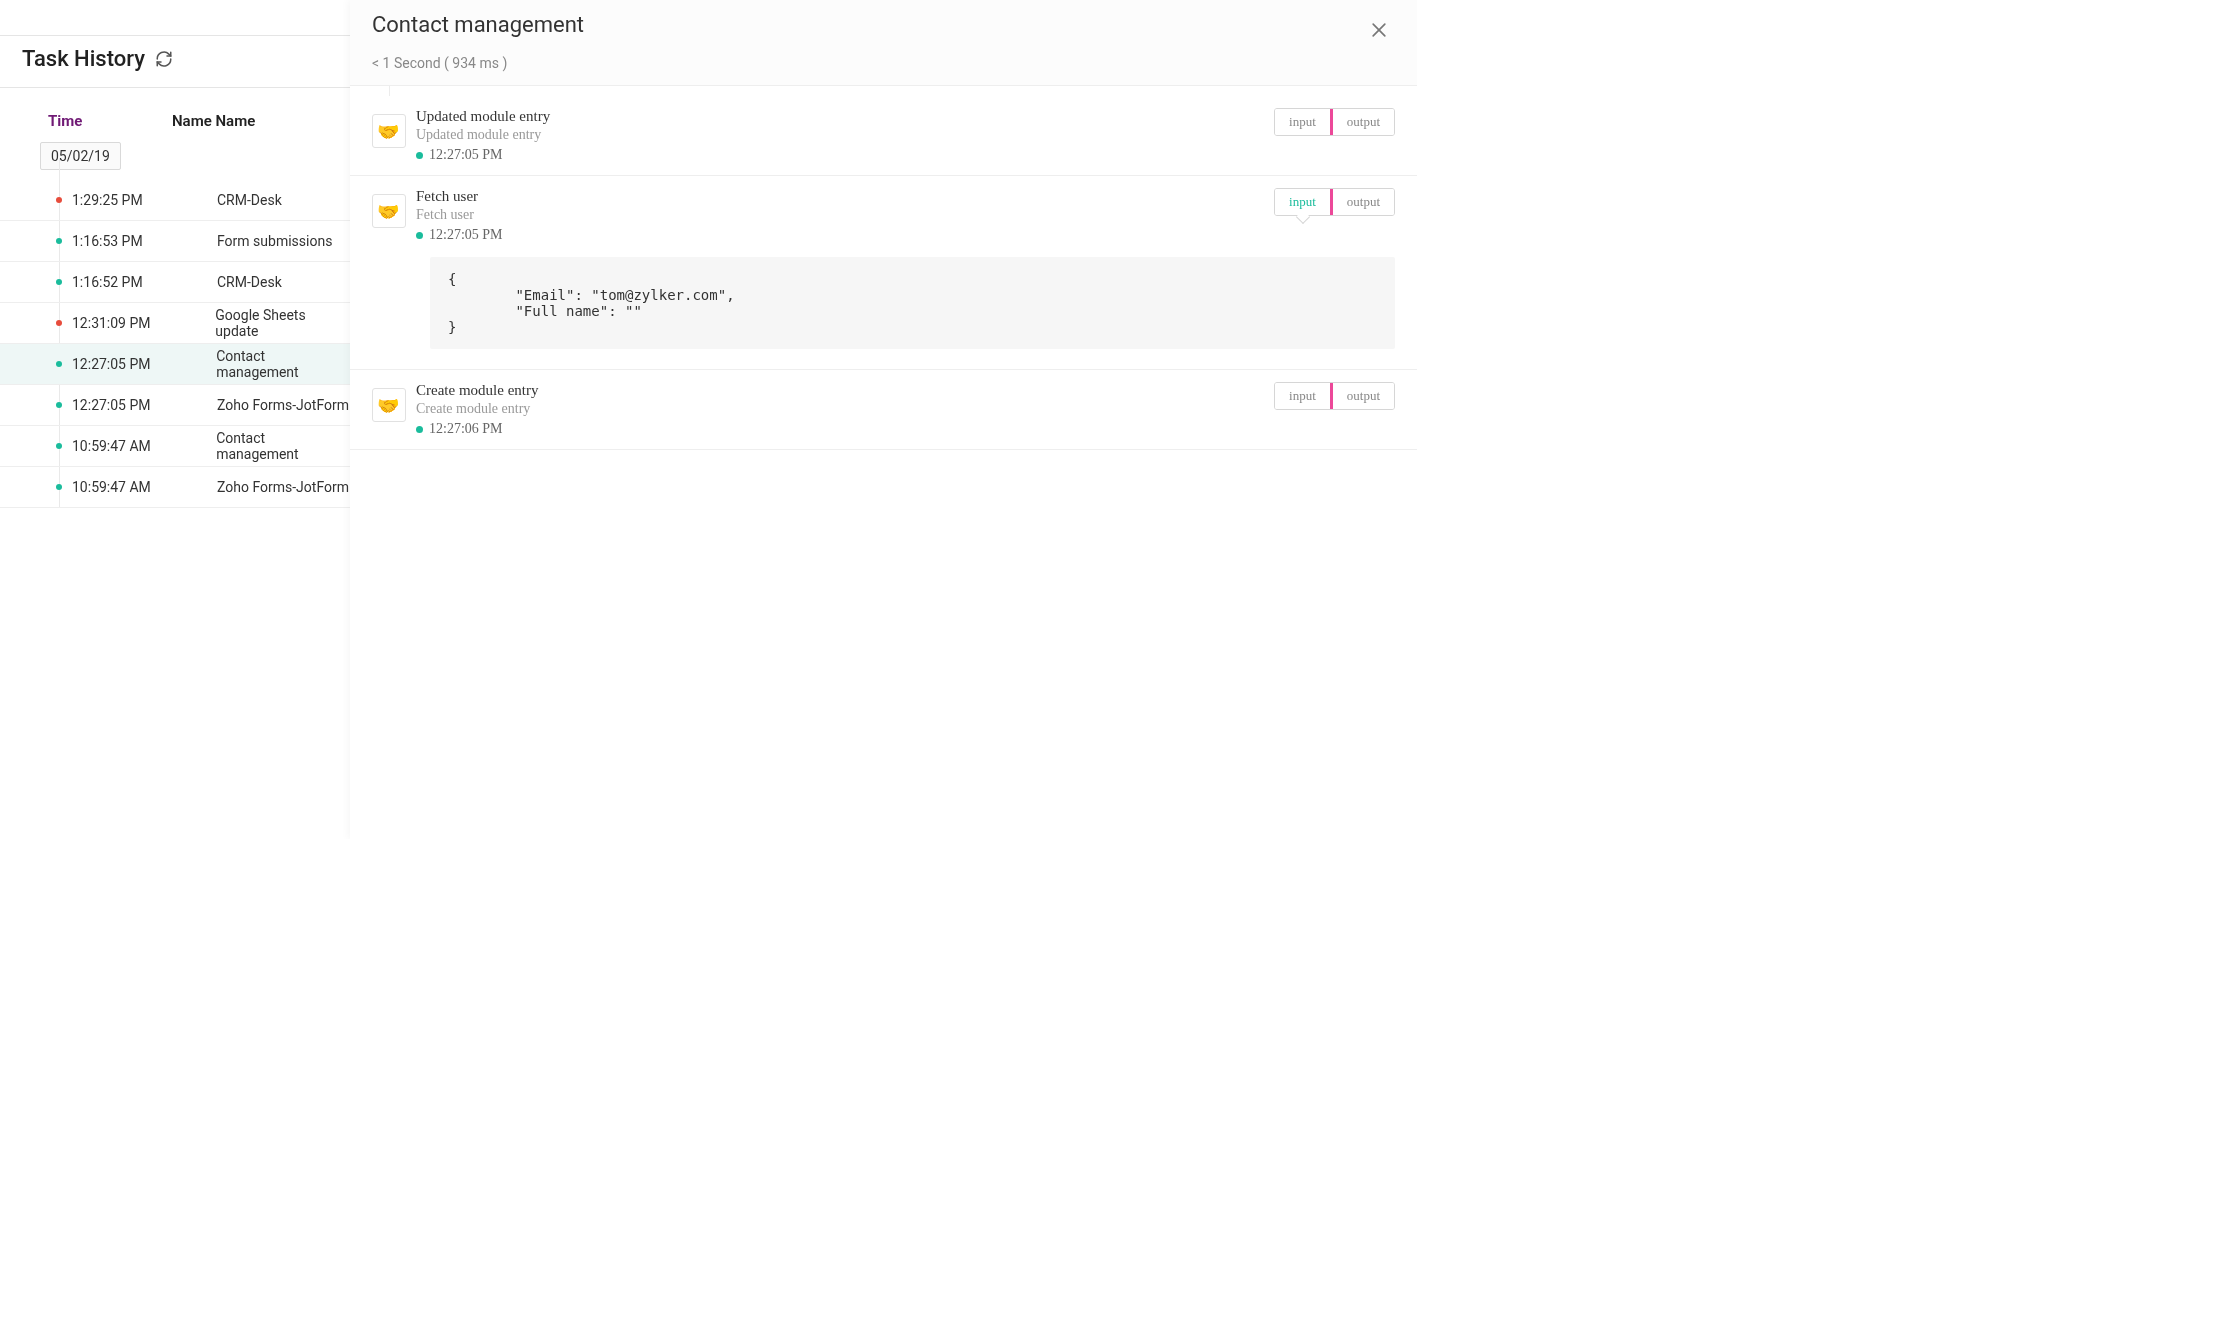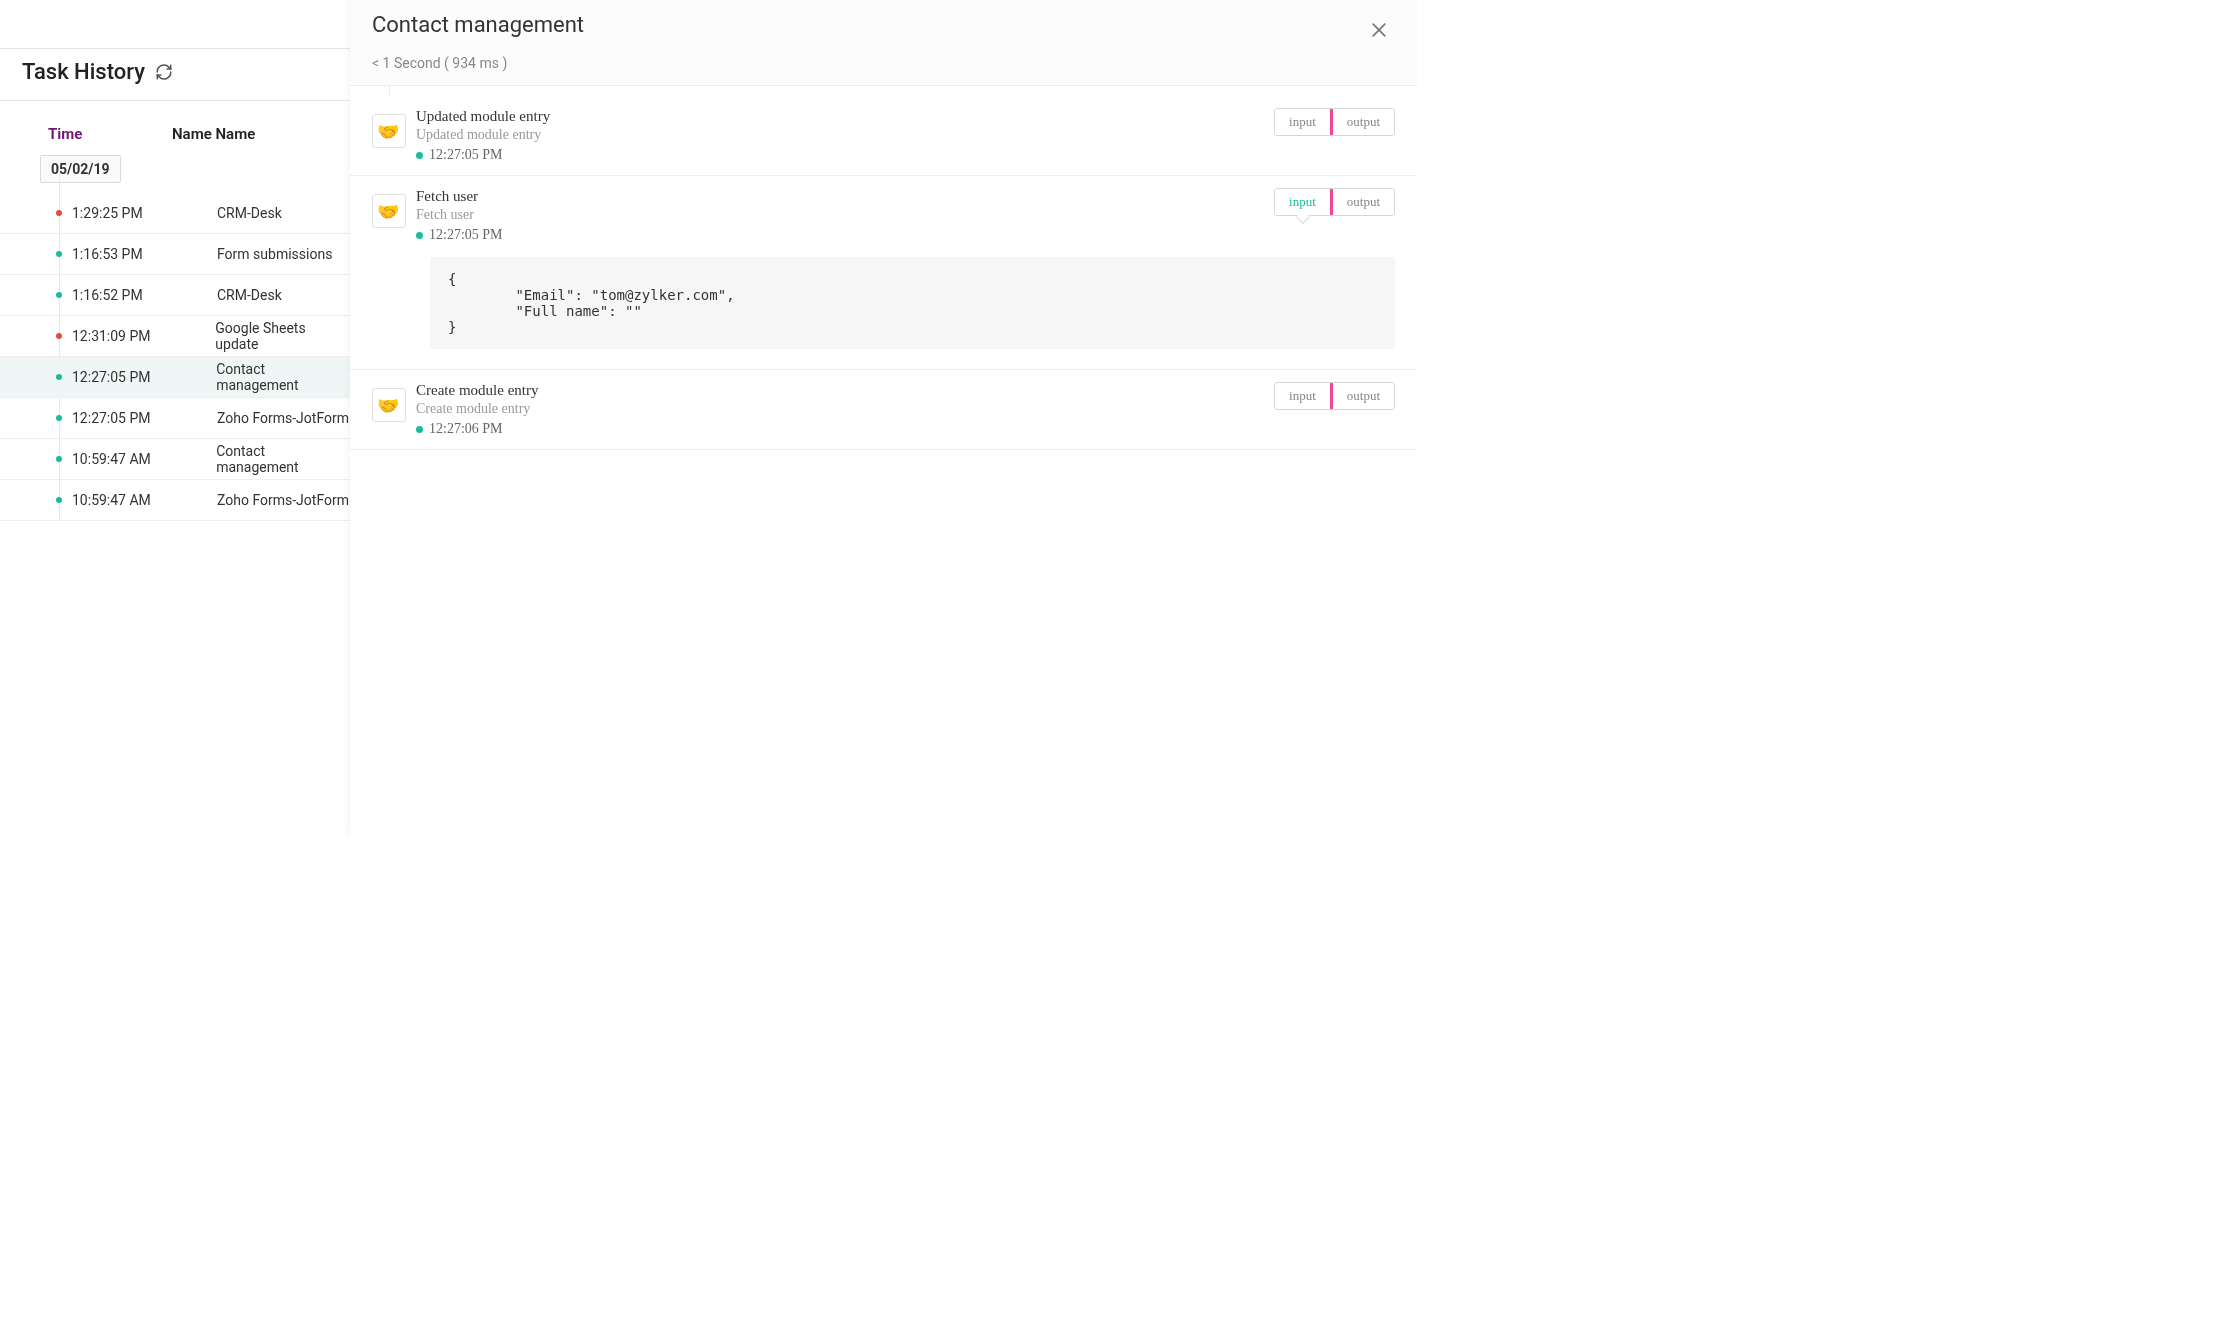--- a/index.html
+++ b/index.html
@@ -10,21 +10,21 @@
     width: 1417px;
     height: 839px;
     overflow: hidden;
     position: relative;
   }
 
   
   .left-panel {
     position: absolute;
     left: 0;
-    top: 13px;
+    top: 0;
     width: 350px;
     height: 100%;
     background: #fff;
   }
   .left-header {
     height: 36px;
     border-bottom: 1px solid #e5e5e5;
   }
   .title-row {
     display: flex;
@@ -62,21 +62,20 @@
   }
   .date-chip {
     display: inline-block;
     border: 1px solid #d9d9d9;
     background: #fafafa;
     border-radius: 2px;
     padding: 5px 10px;
     font-size: 14px;
     color: #333;
     position: relative;
-    font-weight: bold;
   }
 
   .rows {
     position: relative;
   }
   .timeline-line {
     position: absolute;
     left: 59px;
     top: -22px;
     bottom: 0;

